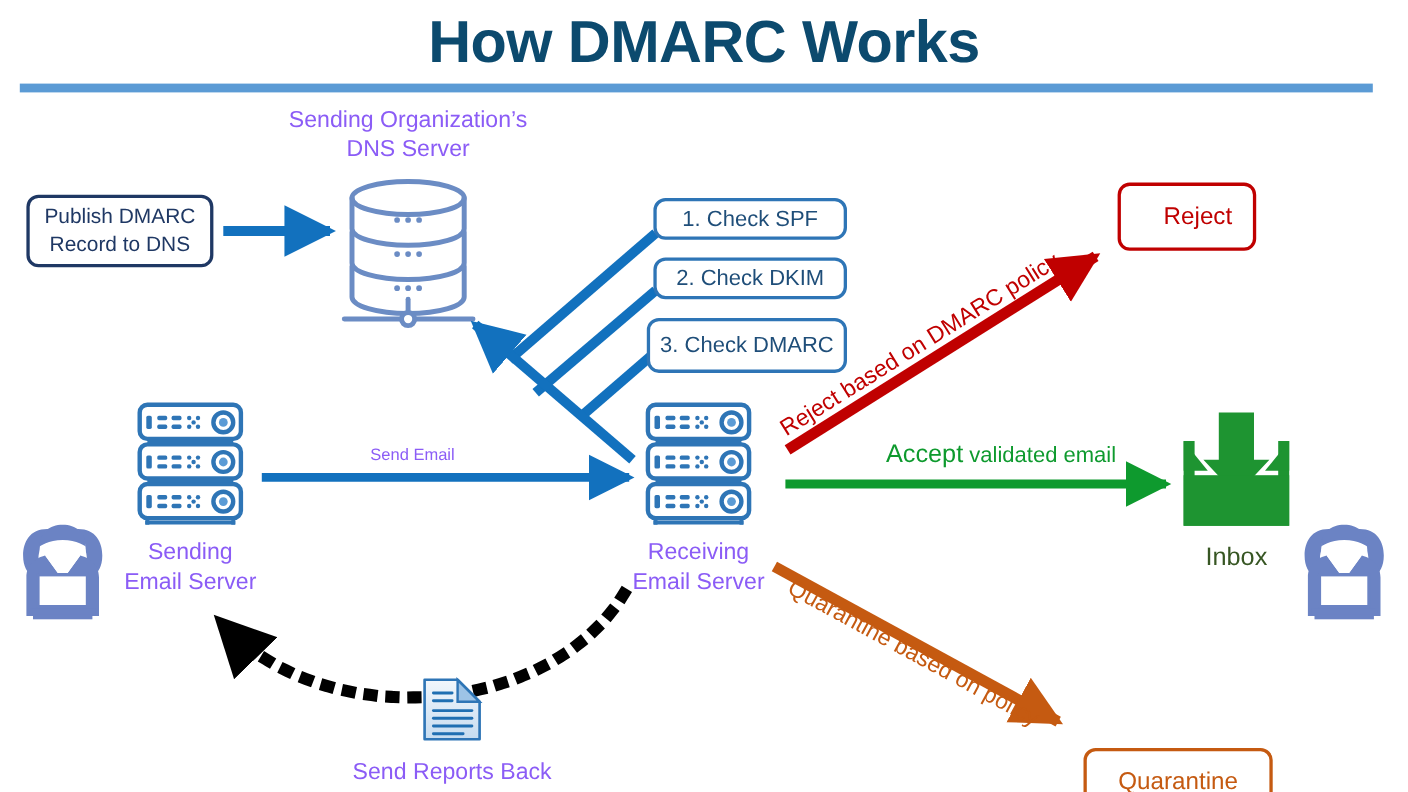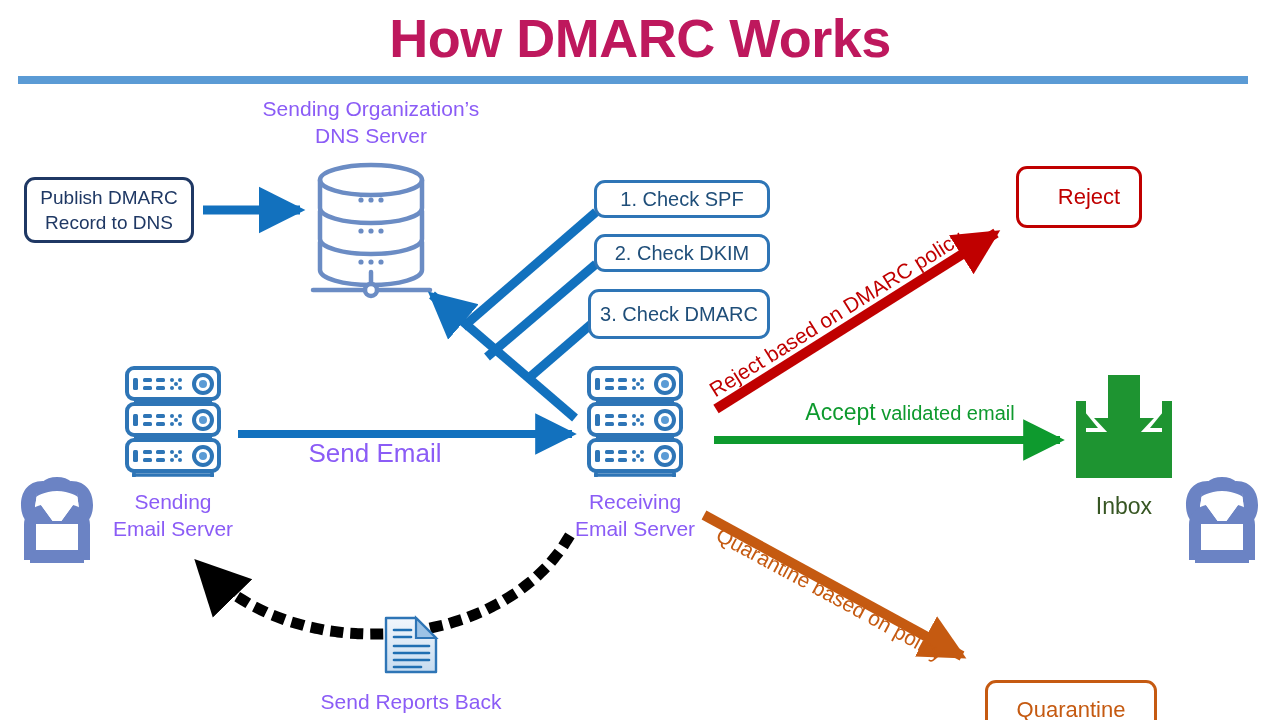--- a/index.html
+++ b/index.html
@@ -22,21 +22,21 @@
   }
   .abs { position: absolute; }
 
   
   #page-title {
     left: 0; top: 6px;
     width: 1280px;
     text-align: center;
     font-size: 54px;
     font-weight: bold;
-    color: #be185d;
+    color: #0c4a6e;
     letter-spacing: -0.5px;
     line-height: 64px;
   }
   #title-rule {
     left: 18px; top: 76px;
     width: 1230px; height: 8px;
     background: #5B9BD5;
   }
 
   
@@ -336,21 +336,21 @@
 
   <div class="abs rbox red" style="left:1016px; top:166px; width:126px; height:62px; font-size:22px;">Reject</div>
 
   <div class="abs rbox orange" style="left:985px; top:647px; width:172px; height:60px; font-size:22px;">Quarantine</div>
 
   <div class="abs lbl" style="left:73px; top:488px; width:200px;">Sending
 Email Server</div>
   <div class="abs lbl" style="left:535px; top:488px; width:200px;">Receiving
 Email Server</div>
 
-  <div class="abs lbl" style="left:255px; top:400px; width:240px; font-size:26px;margin-top:40px;">Send Email</div>
+  <div class="abs lbl" style="left:255px; top:400px; width:240px; font-size:15px;">Send Email</div>
 
   <div class="abs" style="left:760px; top:399px; width:300px; text-align:center; color:#0E9A2E; white-space:nowrap;">
     <span style="font-size:23px;">Accept</span><span style="font-size:20px;"> validated email</span>
   </div>
 
   <div class="abs rot-label" style="left:718px; top:378px; color:#C00000; transform: rotate(-32deg);">Reject based on DMARC policy</div>
 
   <div class="abs rot-label" style="left:712px; top:520px; color:#C55A11; transform: rotate(28.5deg);">Quarantine based on policy</div>
 
   <div class="abs" style="left:1054px; top:493px; width:140px; text-align:center; color:#375623; font-size:23px;">Inbox</div>

